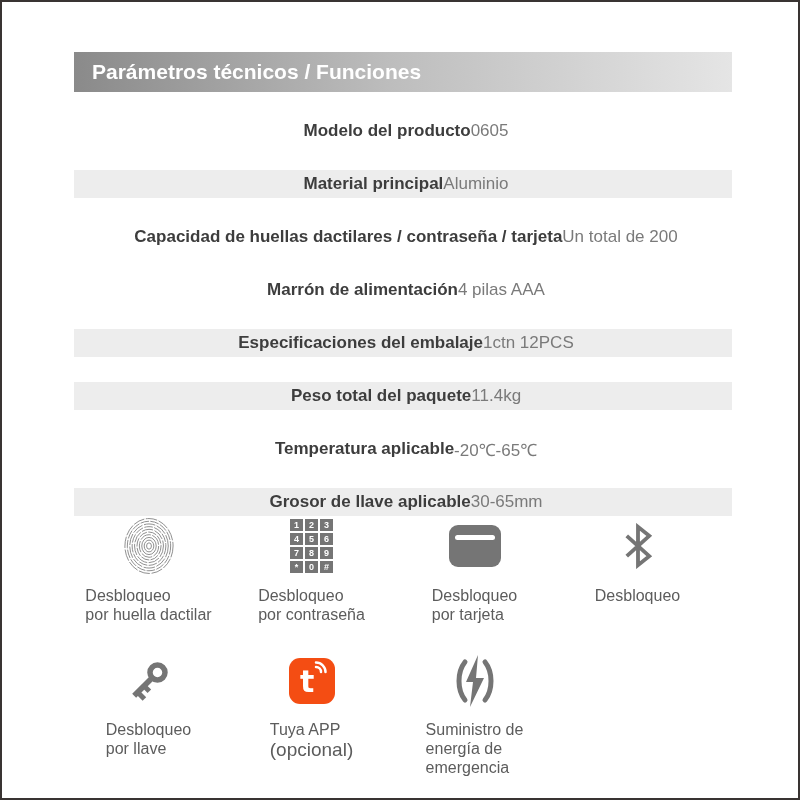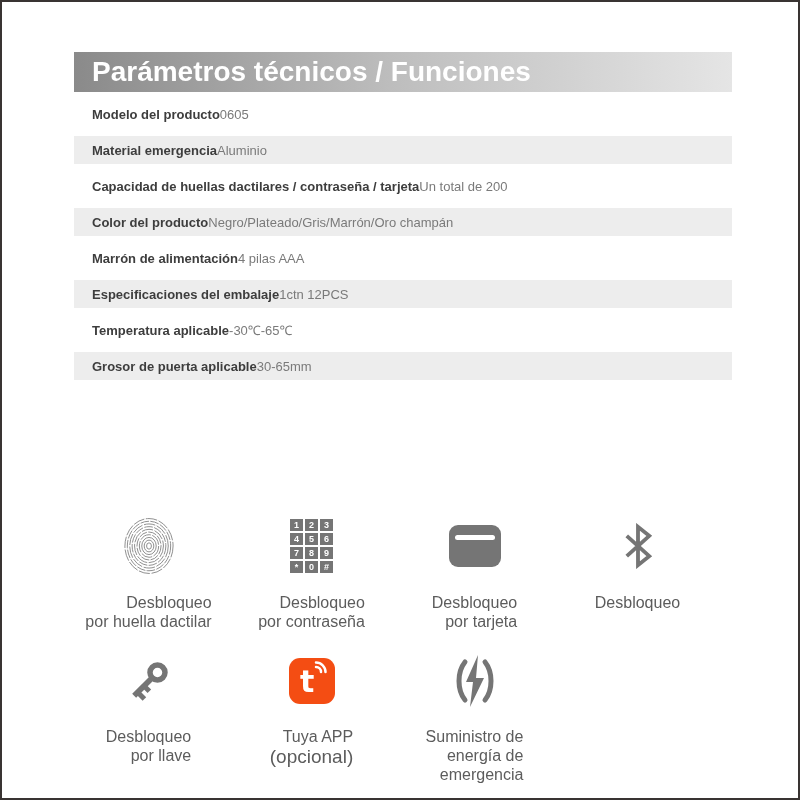--- a/index.html
+++ b/index.html
@@ -5,37 +5,37 @@
   html,body { margin:0; padding:0; background:#fff; font-family:"Liberation Sans", sans-serif; }
   .frame {
     width:800px; height:800px; box-sizing:border-box; position:relative;
     background:#fff; border:2px solid var(--frame-border,#393432); overflow:hidden;
   }
   
   .spec { position:absolute; left:72px; top:50px; width:658px; }
   .spec-header {
     height:40px; line-height:40px; padding-left:18px; box-sizing:border-box;
     background:linear-gradient(90deg, var(--header-gradient-start,#8a8a8a) 0%, #bdbdbd 48%, var(--header-gradient-end,#e5e5e5) 100%);
-    color:#fff; font-size:28px; font-weight:bold; white-space:nowrap;
+    color:#fff; font-size:21px; font-weight:bold; white-space:nowrap;
   }
   .spec-row {
-    height:28px; margin-top:8px; display:flex; justify-content:flex-start; align-items:center;
-    padding:0 12px 0 18px; box-sizing:border-box; font-size:13px; white-space:nowrap;
+    height:28px; margin-top:25px; display:flex; justify-content:center; align-items:center;
+    padding:0 12px 0 18px; box-sizing:border-box; font-size:17px; white-space:nowrap;
   }
   .spec-row.alt { background:var(--row-alt-bg,#ededed); }
   .spec-label { font-weight:bold; color:var(--label-text,#3d3d3d); }
   .spec-value { color:var(--value-text,#7a7a7a); }
   
   .features { position:absolute; left:65px; width:652px; display:grid; grid-template-columns:repeat(4,1fr); }
   .features.r1 { top:514px; }
   .features.r2 { top:650px; }
   .feature { display:flex; flex-direction:column; align-items:center; }
   .icon-box { height:60px; display:flex; align-items:center; justify-content:center; }
   .features.r2 .icon-box { height:58px; }
-  .feature-label { margin-top:17px; text-align:right; font-size:16px; line-height:1.2; color:#5c5c5c; }
+  .feature-label { margin-top:10px; text-align:left; font-size:16px; line-height:1.2; color:#5c5c5c; }
   .feature-label .ln { display:block; }
   .feature-label .ln.small { font-size:19px; }
   
   .keypad { display:grid; grid-template-columns:repeat(3,13px); grid-auto-rows:12px; gap:2px; }
   .keypad .key {
     background:var(--icon-gray,#757575); color:#fff; font-size:9px; font-weight:bold;
     display:flex; align-items:center; justify-content:center;
   }
   
   .card-shape { width:52px; height:42px; background:var(--icon-gray,#757575); border-radius:9px; position:relative; }
@@ -50,45 +50,45 @@
 <div class="frame">
 
   <div class="spec">
     <div class="spec-header">Parámetros técnicos / Funciones</div>
 
     <div class="spec-row">
       <span class="spec-label">Modelo del producto</span>
       <span class="spec-value">0605</span>
     </div>
     <div class="spec-row alt">
-      <span class="spec-label">Material emergencia</span>
+      <span class="spec-label">Material principal</span>
       <span class="spec-value">Aluminio</span>
     </div>
     <div class="spec-row">
       <span class="spec-label">Capacidad de huellas dactilares / contraseña / tarjeta</span>
       <span class="spec-value">Un total de 200</span>
     </div>
-    <div class="spec-row alt">
-      <span class="spec-label">Color del producto</span>
-      <span class="spec-value">Negro/Plateado/Gris/Marrón/Oro champán</span>
-    </div>
     <div class="spec-row">
       <span class="spec-label">Marrón de alimentación</span>
       <span class="spec-value">4 pilas AAA</span>
     </div>
     <div class="spec-row alt">
       <span class="spec-label">Especificaciones del embalaje</span>
       <span class="spec-value">1ctn 12PCS</span>
     </div>
+    <div class="spec-row alt">
+      <span class="spec-label">Peso total del paquete</span>
+      <span class="spec-value">11.4kg</span>
+    </div>
     <div class="spec-row">
       <span class="spec-label">Temperatura aplicable</span>
-      <span class="spec-value">-30℃-65℃</span>
-    </div>
-    <div class="spec-row alt">
-      <span class="spec-label">Grosor de puerta aplicable</span>
+      <span class="spec-value">-20℃-65℃</span>
+    </div>
+    <div class="spec-row alt">
+      <span class="spec-label">Grosor de llave aplicable</span>
       <span class="spec-value">30-65mm</span>
     </div>
   </div>
 
   <div class="features r1">
 
     <div class="feature">
       <div class="icon-box">
         <svg width="52" height="58" viewBox="0 0 54 60">
           <g fill="none" stroke="#8b8b8b" stroke-width="1">

